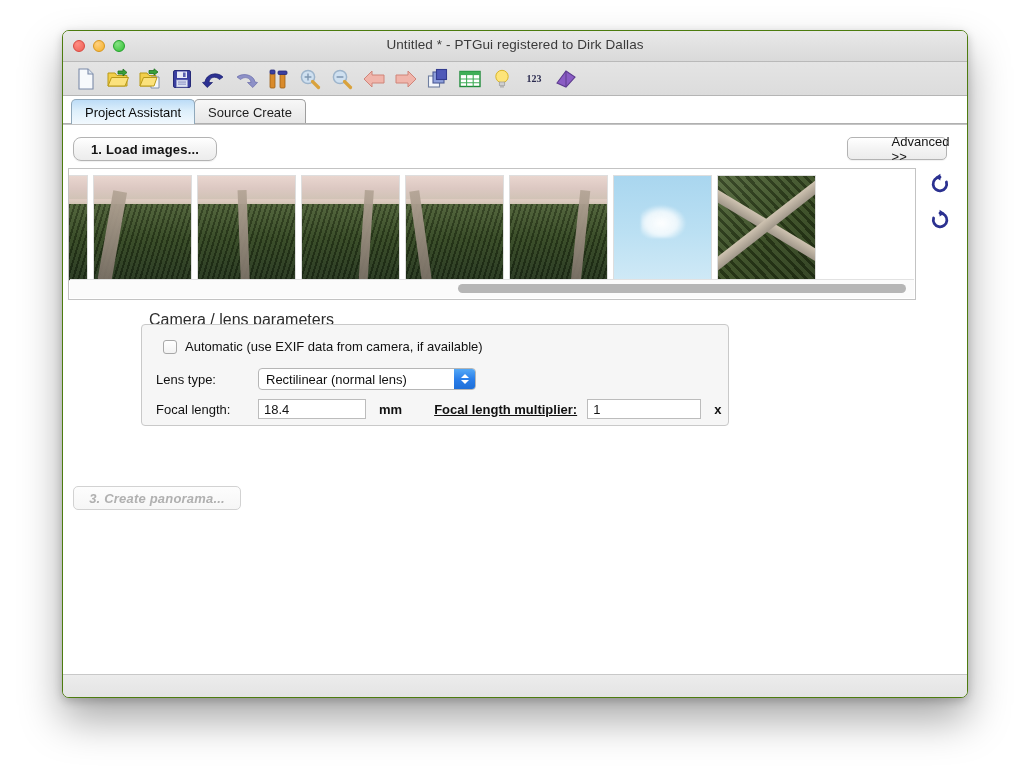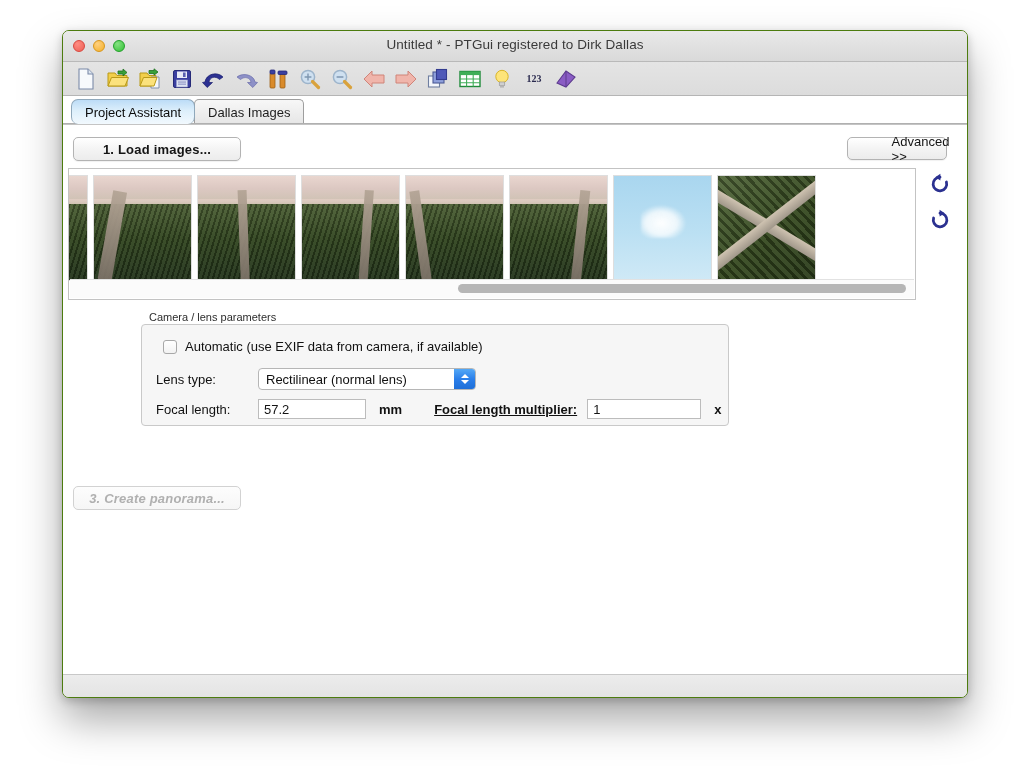--- a/index.html
+++ b/index.html
@@ -126,21 +126,20 @@
     margin-right: -1px;
     position: relative;
     box-sizing: border-box;
   }
   .tab.active {
     background: linear-gradient(to bottom, #bcdcf7 0%, #ddeffb 45%, #f2f9fe 100%);
     border-color: #8fa8bb;
     z-index: 3;
     font-weight: normal;
     color: #0c0c0c;
-    border-radius: 7px;
   }
 
   
   .content {
     position: absolute;
     left: 0; right: 0;
     top: 93px;
     bottom: 22px;
     background: #ffffff;
     border-top: 1px solid #c4c4c4;
@@ -174,21 +173,21 @@
     letter-spacing: .2px;
   }
   .macbtn.disabled {
     color: #b0b0b0;
     border-color: #d2d2d2;
     background: linear-gradient(to bottom, #fdfdfd, #f6f6f6);
     box-shadow: none;
     font-style: italic;
   }
 
-  #loadBtn   { position: absolute; left: 10px;  top: 12px;  width: 168px; height: 24px; }
+  #loadBtn   { position: absolute; left: 10px;  top: 12px;  width: 144px; height: 24px; border-radius: 8px; }
   #advBtn    { position: absolute; right: 20px; top: 12px;  width: 100px; height: 23px; font-weight: normal; padding-left: 47px;}
   #alignBtn  { position: absolute; left: 10px;  top: 328px; width: 168px; height: 24px; }
   #createBtn { position: absolute; left: 10px;  top: 361px; width: 168px; height: 24px; }
 
   
   .thumbwrap {
     position: absolute;
     left: 5px;
     top: 43px;
     width: 848px;
@@ -317,21 +316,21 @@
     border-radius: 4px;
     background: #f6f6f6;
     box-sizing: border-box;
   }
   .group-title {
     position: absolute;
     left: 82px;
     top: 186px;
     background: #ffffff;
     padding: 0 4px;
-    font-size: 11px;
+    font-size: 16px;
     color: #2d2d2d;
   }
 
   .row { position: absolute; display: flex; align-items: center; }
   .lbl { font-size: 13px; color: #111111; }
 
   .checkbox {
     width: 14px; height: 14px;
     border: 1px solid #a8a8a8;
     border-radius: 3px;
@@ -519,21 +518,21 @@
         </svg>
       </div>
     </div>
 
     <div class="tabbar">
       <div class="tabs">
         <div class="tab active">
           <span>Project Assistant</span>
         </div>
         <div class="tab">
-          <span>Dallas Images</span>
+          <span>Source Create</span>
         </div>
       </div>
       <div class="tabstrip"></div>
     </div>
 
     <div class="content">
 
       <div class="macbtn step" id="loadBtn">1. Load images...</div>
       <div class="macbtn" id="advBtn">Advanced &gt;&gt;</div>
 
@@ -628,21 +627,21 @@
           <span class="stepper">
             <span class="chev up"></span>
             <span class="chev down"></span>
           </span>
         </div>
       </div>
 
       <div class="row" style="left:93px; top:274px;">
         <span class="lbl" style="width:102px;">Focal length:</span>
         <div class="textfield" style="width:108px;">
-          <span>57.2</span>
+          <span>18.4</span>
         </div>
         <span class="unit" style="margin-left:13px;">mm</span>
         <span class="unit" style="margin-left:32px;text-decoration:underline;">Focal length multiplier:</span>
         <div class="textfield" style="width:114px; margin-left:10px;">
           <span>1</span>
         </div>
         <span class="unit" style="margin-left:13px;">x</span>
       </div>
 
       <div class="macbtn step disabled" id="createBtn">3. Create panorama...</div>

